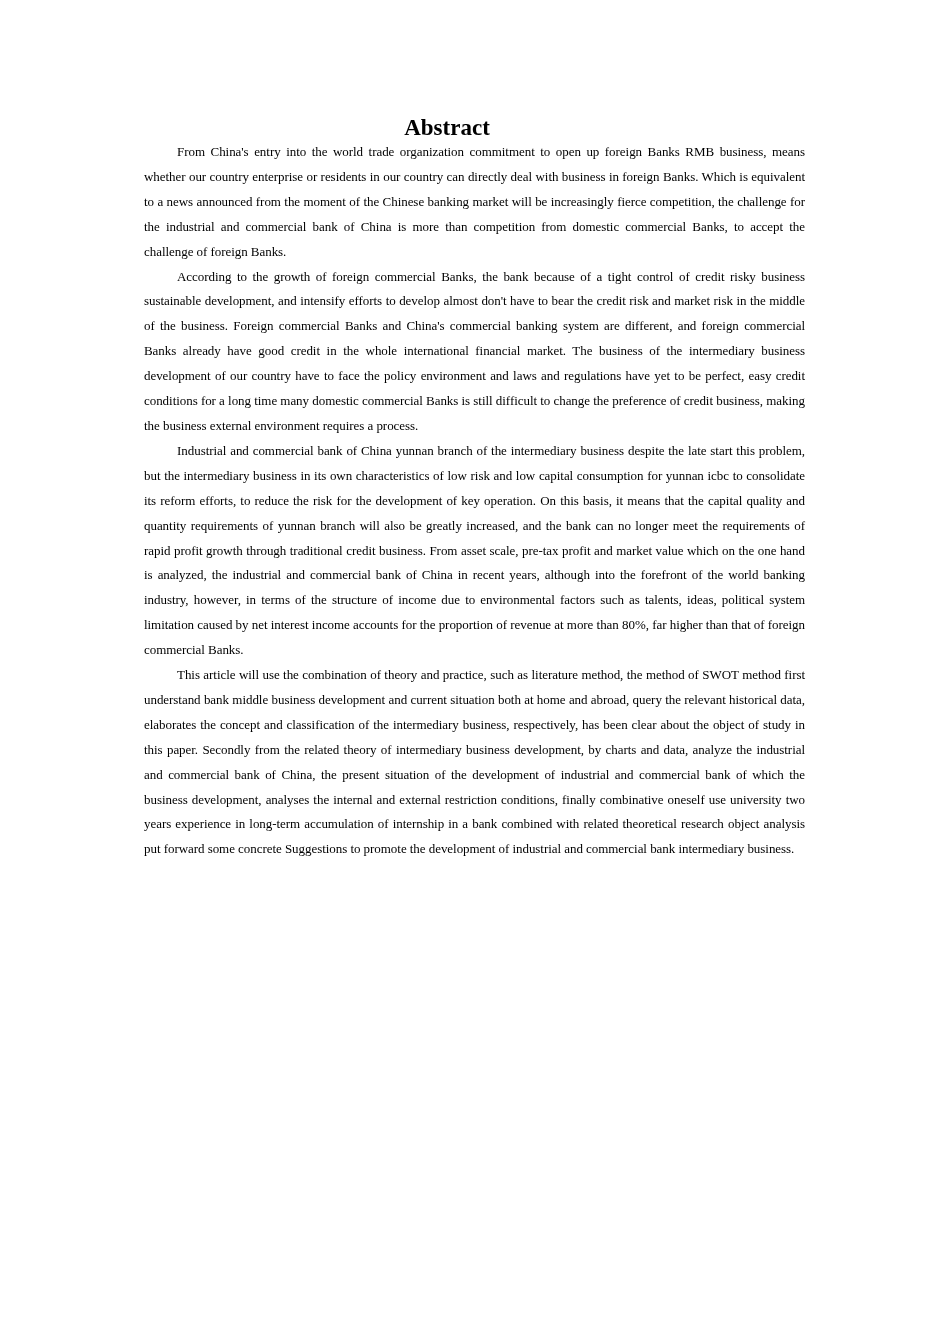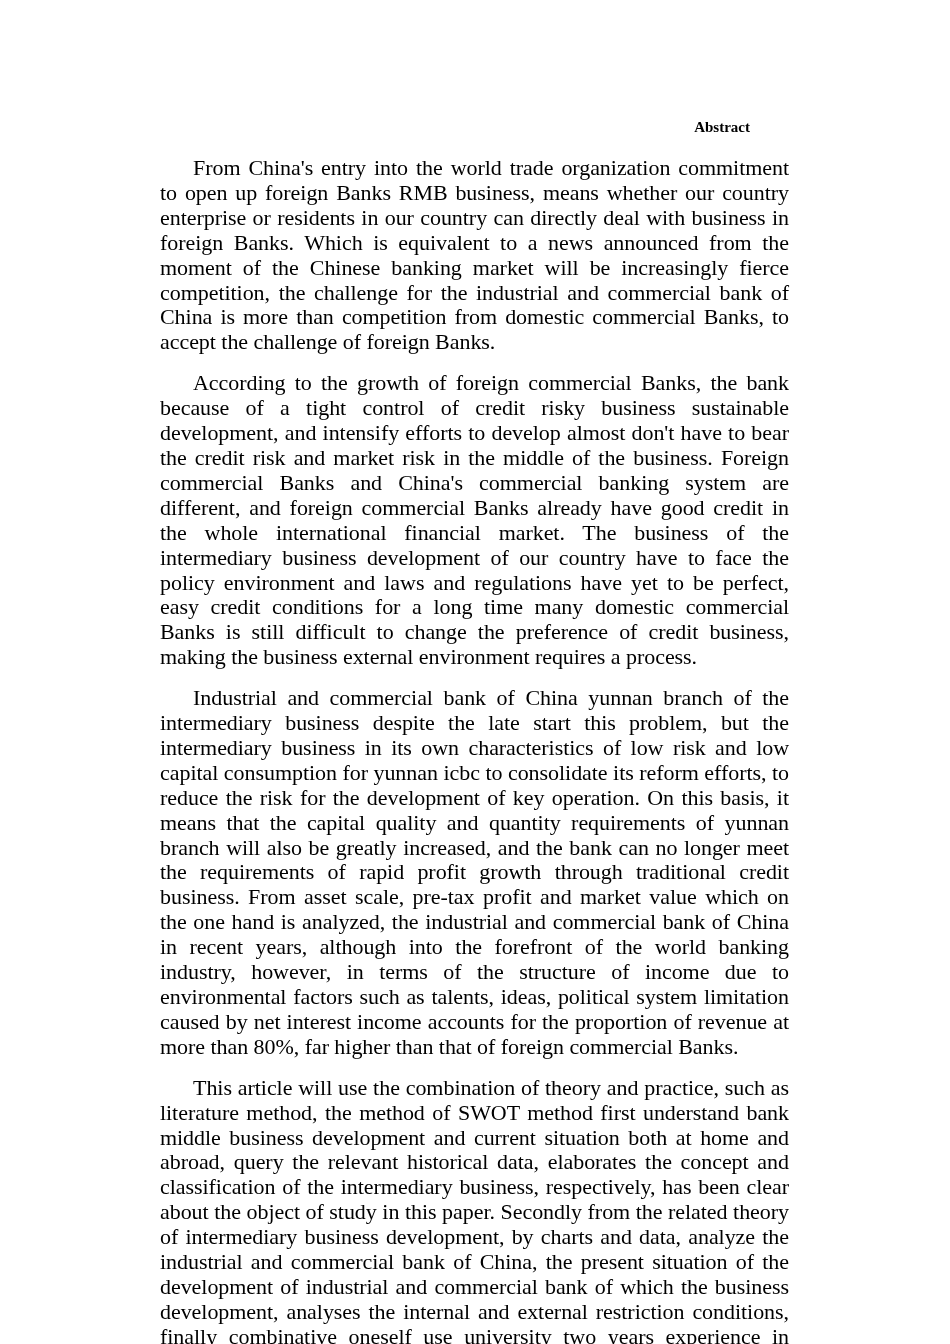--- a/index.html
+++ b/index.html
@@ -15,31 +15,31 @@
       font-family: "Liberation Serif", "DejaVu Serif", serif;
       color: #000000;
     }
     .page {
       position: absolute;
       left: 144px;
       top: 115px;
       width: 661px;
     }
     .title {
-      text-align: right;
+      text-align: center;
       font-weight: bold;
-      font-size: 15px;
+      font-size: 23px;
       line-height: 25px;
       margin: 0;
       padding-left: 0;
       width: 606px;
     }
     .para {
-      margin: 16px;
-      font-size: 22px;
+      margin: 0;
+      font-size: 13px;
       line-height: 24.9px;
       text-align: justify;
       text-indent: 33px;
       letter-spacing: -0.05px;
     }
   </style>
 </head>
 <body>
 
 <div class="page">

